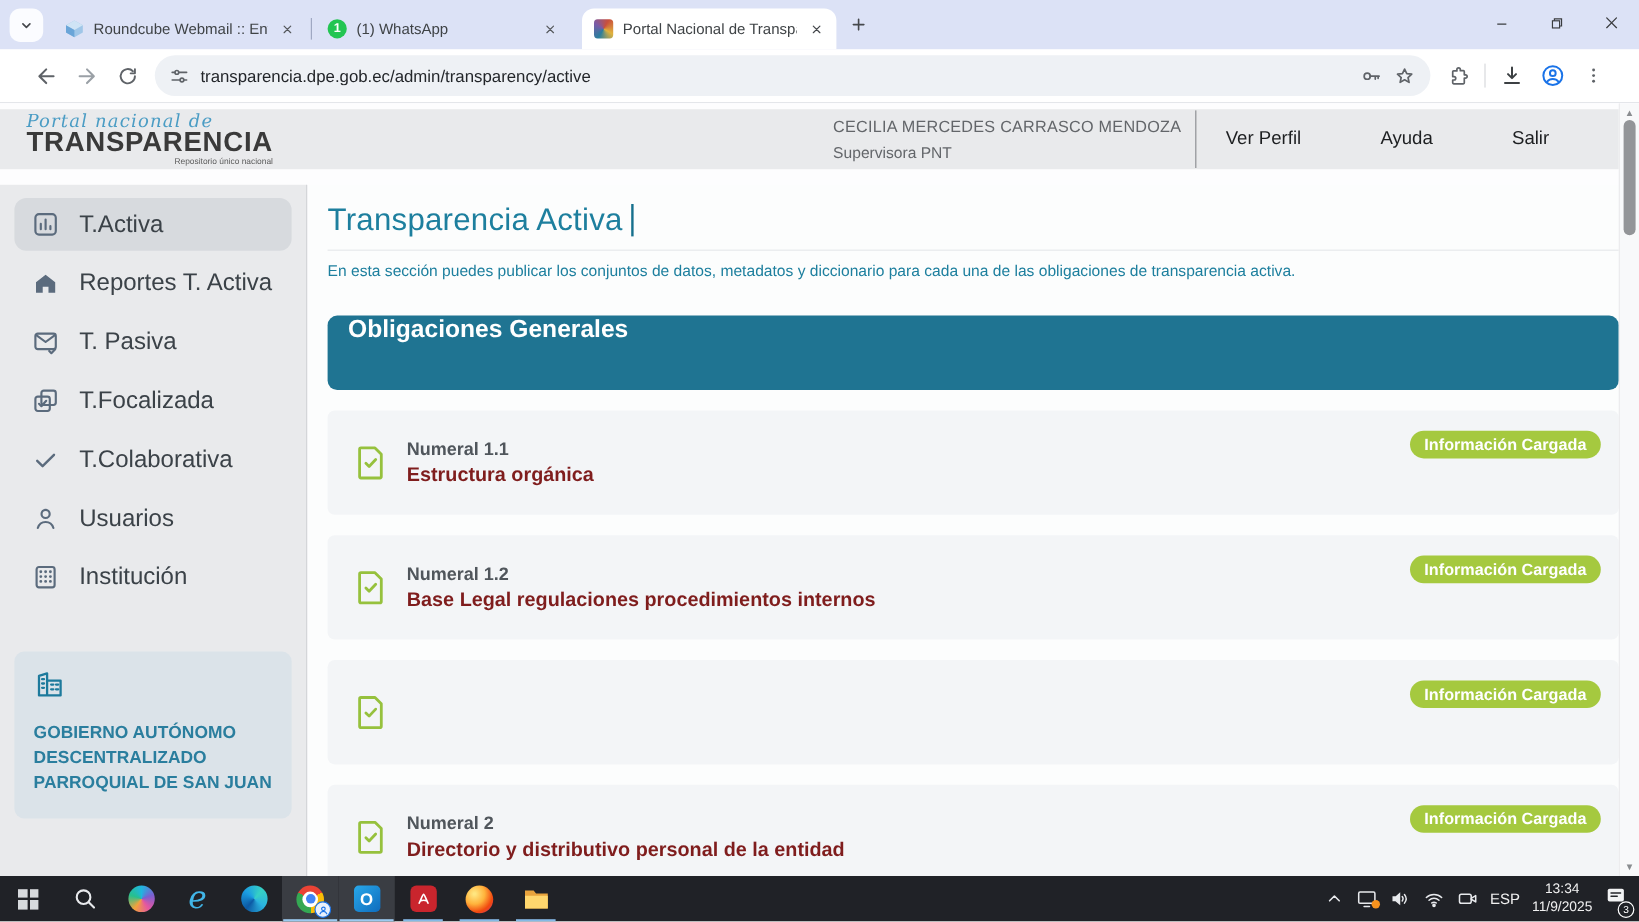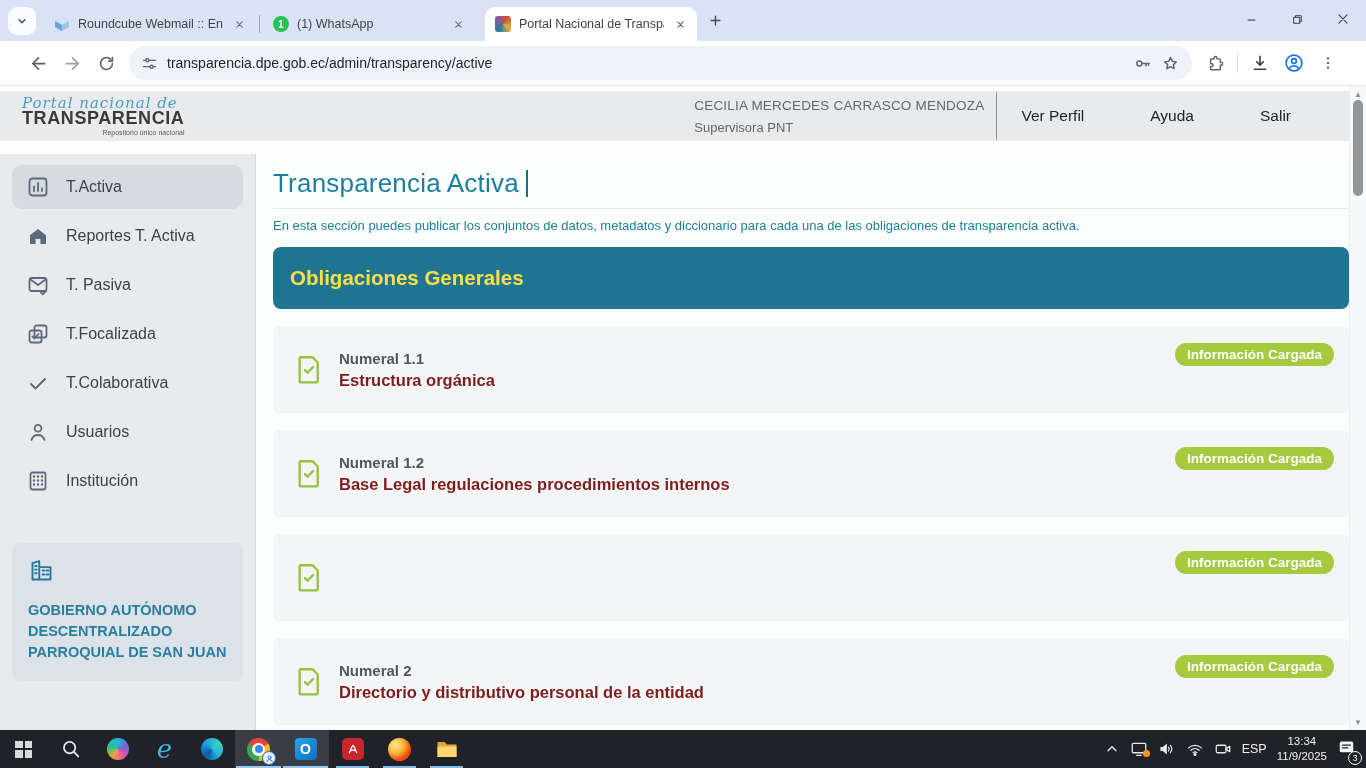--- a/index.html
+++ b/index.html
@@ -26,42 +26,42 @@
   .nav-btn { width:34px; height:34px; border-radius:50%; display:grid; place-items:center; flex:none; }
   .omnibox { flex:1; height:34px; background:#eef1f5; border-radius:17px; display:flex; align-items:center; gap:9px; padding:0 12px; margin:0 6px; }
   .url-text { flex:1; font-size:14px; color:#23262a; white-space:nowrap; overflow:hidden; }
   .tool-sep { width:1px; height:20px; background:#d8dadd; margin:0 5px; }
 
   
   .page { position:absolute; top:86px; left:0; right:0; height:644px; background:#fdfdfe; overflow:hidden; }
   .site-header { position:absolute; top:5px; left:0; right:17px; height:50px; background:#e9eaec; display:flex; align-items:center; }
   .logo { margin-left:22px; line-height:1; }
   .logo-script { font-family:"DejaVu Serif", serif; font-style:italic; font-size:15px; color:#4a9cc4; letter-spacing:1px; }
-  .logo-main { font-size:18px; font-weight:800; color:#3a3a3a; letter-spacing:0.6px; margin-top:-2px; }
+  .logo-main { font-size:23px; font-weight:800; color:#3a3a3a; letter-spacing:0.6px; margin-top:-2px; }
   .logo-sub { font-size:7px; color:#5c5c5c; text-align:right; margin-top:2px; }
   .user-block { margin-left:auto; text-align:left; padding-right:12px; }
   .user-name { font-size:13.5px; color:#63666a; letter-spacing:0.2px; }
   .user-role { font-size:13px; color:#63666a; margin-top:7px; }
   .hdr-sep { width:1px; height:48px; background:#8e9194; }
   .hdr-links { display:flex; gap:66px; margin:0 58px 0 24px; }
   .hdr-link { font-size:15.5px; font-weight:500; color:#1d1f21; }
 
   .sidebar { position:absolute; top:68px; left:0; width:256px; bottom:0; background:#e9eaec; border-right:1px solid #d4d6d9; }
   .nav { padding:11px 12px 0; }
-  .nav-item { height:44px; display:flex; align-items:center; gap:16px; padding:0 14px; border-radius:10px; margin-bottom:5px; color:#3b4248; font-size:16px; }
+  .nav-item { height:44px; display:flex; align-items:center; gap:16px; padding:0 14px; border-radius:10px; margin-bottom:5px; color:#3b4248; font-size:20px; }
   .nav-item.active { background:#d7dade; }
   .org-card { margin:40px 12px 0; background:#dbe3e9; border-radius:8px; padding:14px 16px 18px; }
   .org-name { margin-top:12px; color:#2a7e9e; font-weight:700; font-size:14.5px; line-height:1.45; }
 
   .main { position:absolute; left:257px; top:68px; right:17px; bottom:0; padding:14px 0 0 16px; background:#fcfdfd; }
   .title-row { display:flex; align-items:center; border-bottom:1px solid #e7e9eb; padding-bottom:9px; }
   .page-title { font-size:26px; font-weight:400; color:#1d7f9e; letter-spacing:0.2px; }
   .caret { width:2px; height:27px; background:#16708d; margin-left:7px; }
   .page-desc { margin-top:9px; font-size:13px; color:#1d7f9e; }
-  .banner { margin-top:14px; height:62px; background:#1f7492; border-radius:8px; display:flex; align-items:center; padding:0 17px; color:#fde047; font-size:20.5px; font-weight:700; }
+  .banner { margin-top:30px; height:62px; background:#1f7492; border-radius:8px; display:flex; padding:0 17px; color:#ffffff; font-size:20.5px; font-weight:700; }
   .rows { margin-top:17px; display:flex; flex-direction:column; gap:17px; }
   .row { background:#f3f5f7; border-radius:6px; height:87px; display:flex; align-items:center; padding:0 16px 0 22px; position:relative; flex:none; }
   .row-icon { margin-right:16px; flex:none; }
   .row-numeral { font-size:15px; font-weight:600; color:#50565c; }
   .row-title { font-size:16.5px; font-weight:700; color:#7f1d1d; margin-top:4px; }
   .badge { position:absolute; right:15px; top:17px; background:#a5c93f; color:#fff; font-size:13.5px; font-weight:600; height:23px; padding:0 12px; border-radius:13px; display:flex; align-items:center; }
 
   .page-scrollbar { position:absolute; right:0; top:0; width:17px; bottom:0; background:#f8f9fa; border-left:1px solid #ececee; }
   .sb-arrow { height:16px; display:grid; place-items:center; color:#8a8d90; font-size:8px; }
   .sb-down { position:absolute; bottom:0; left:0; right:0; }

